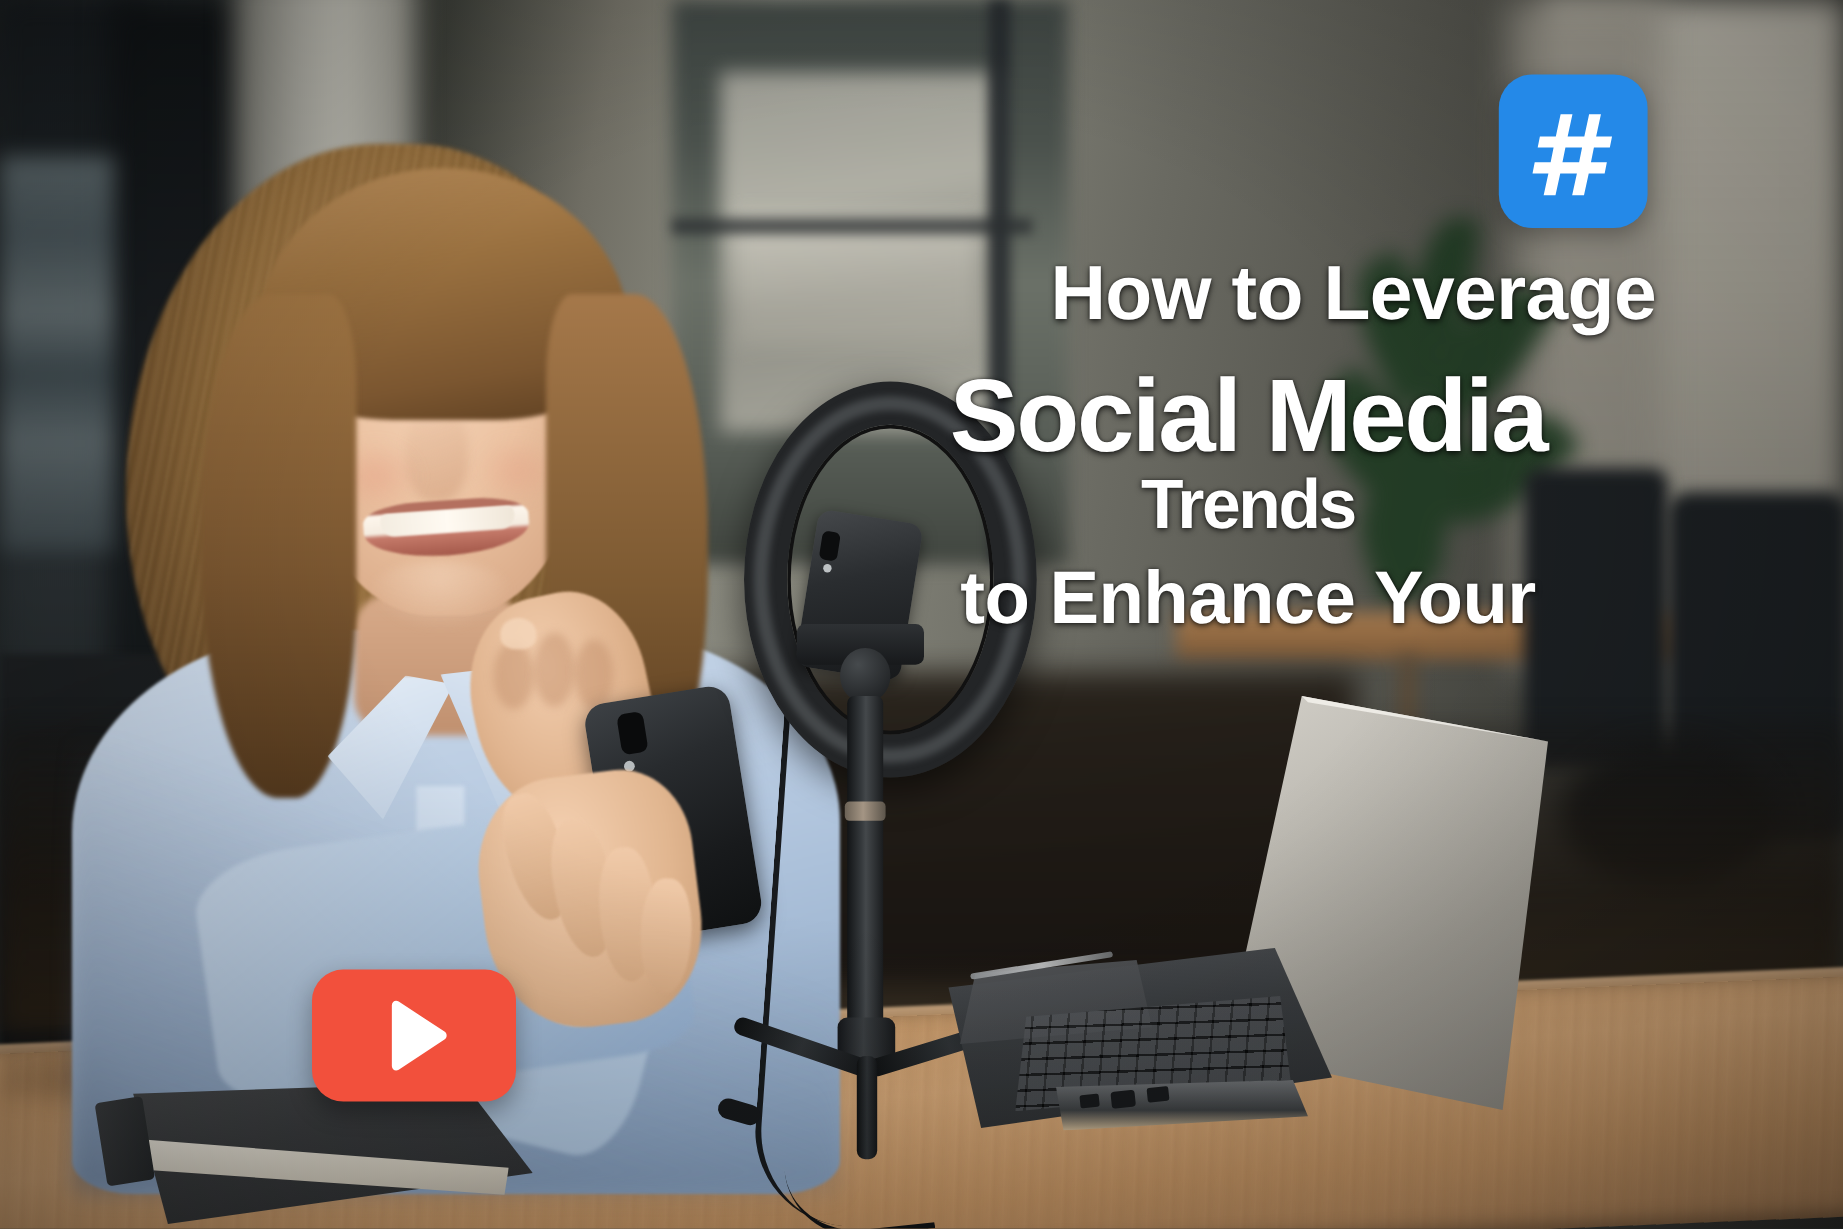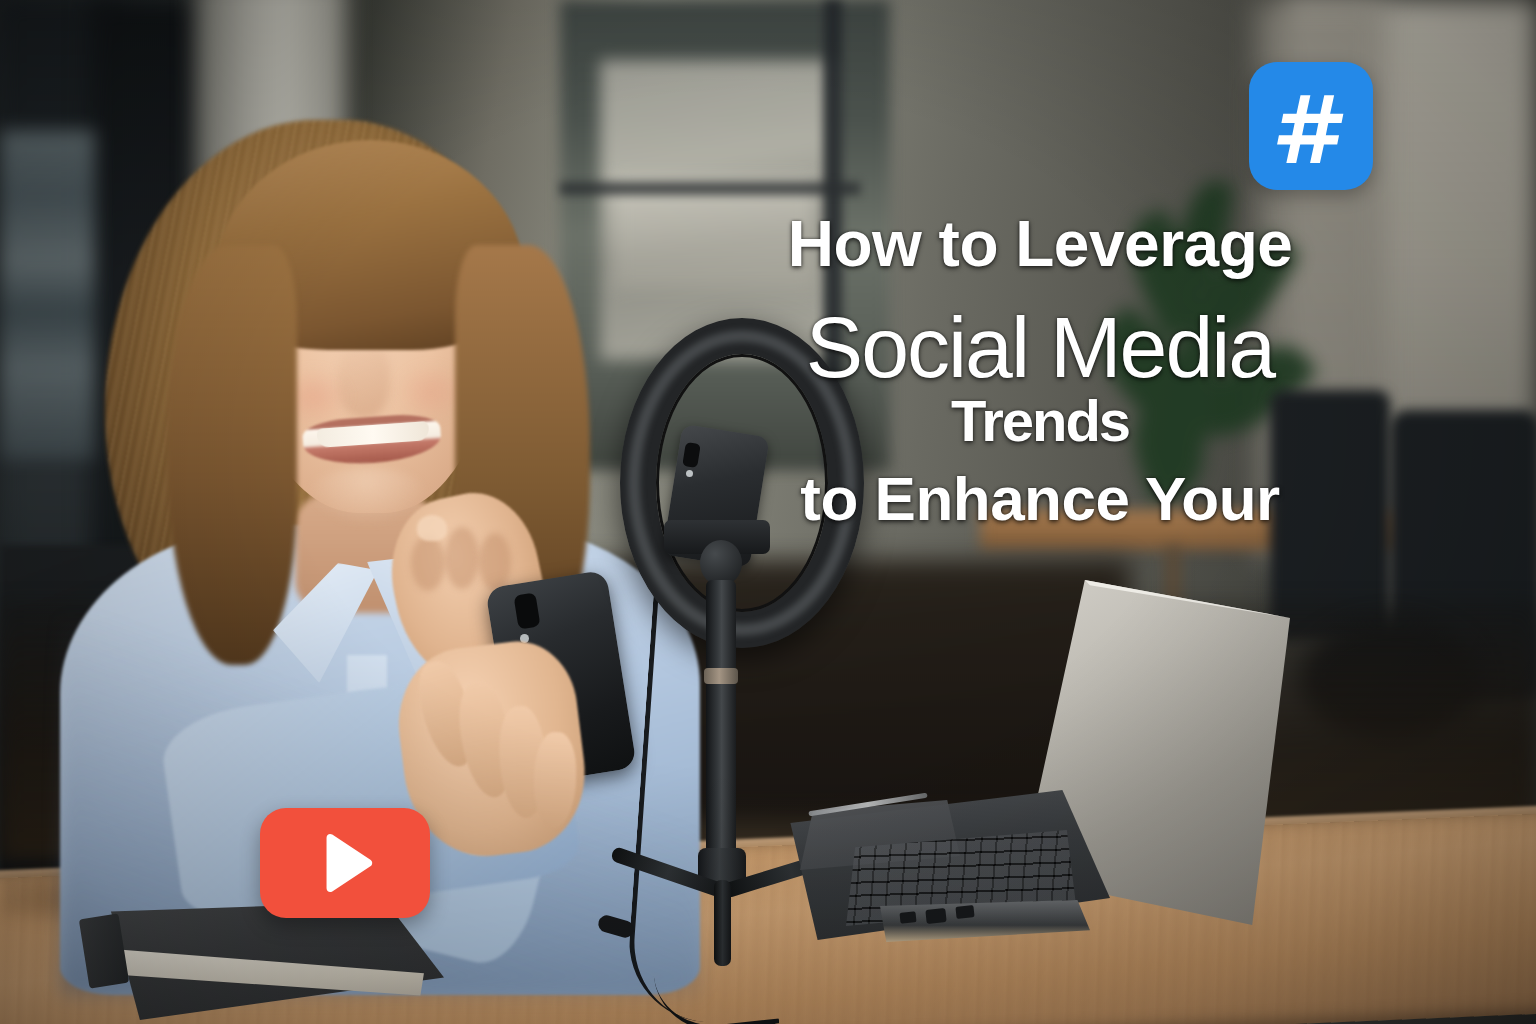--- a/index.html
+++ b/index.html
@@ -469,22 +469,22 @@
 
   
   .headline{
     position:absolute;left:700px;top:212px;width:680px;
     text-align:center;color:#fff;
     text-shadow:0 2px 5px rgba(0,0,0,.62), 0 0 3px rgba(0,0,0,.5);
     line-height:1.0;
     -webkit-font-smoothing:antialiased;
   }
   .hl-line{display:block;white-space:nowrap;}
-  .hl-1{font-size:64px;font-weight:700;letter-spacing:-.5px;margin-bottom:6px;}
-  .hl-2{font-size:86px;font-weight:400;letter-spacing:-2px;margin-bottom:2px;margin-top:28px;}
+  .hl-1{font-size:64px;font-weight:700;letter-spacing:-.5px;margin-bottom:6px;text-align:right;}
+  .hl-2{font-size:86px;font-weight:700;letter-spacing:-2px;margin-bottom:2px;margin-top:28px;}
   .hl-3{font-size:58px;font-weight:700;letter-spacing:-2px;margin-bottom:18px;}
   .hl-4{font-size:62px;font-weight:700;letter-spacing:-.5px;margin-bottom:4px;}
   .hl-5{font-size:62px;font-weight:700;letter-spacing:-.5px;}
 
   
   .badge-like{
     position:absolute;left:140px;top:88px;width:162px;height:112px;
     background:#f2503c;border-radius:20px;
     display:flex;align-items:center;justify-content:center;gap:6px;
     box-shadow:0 6px 18px rgba(0,0,0,.30);

